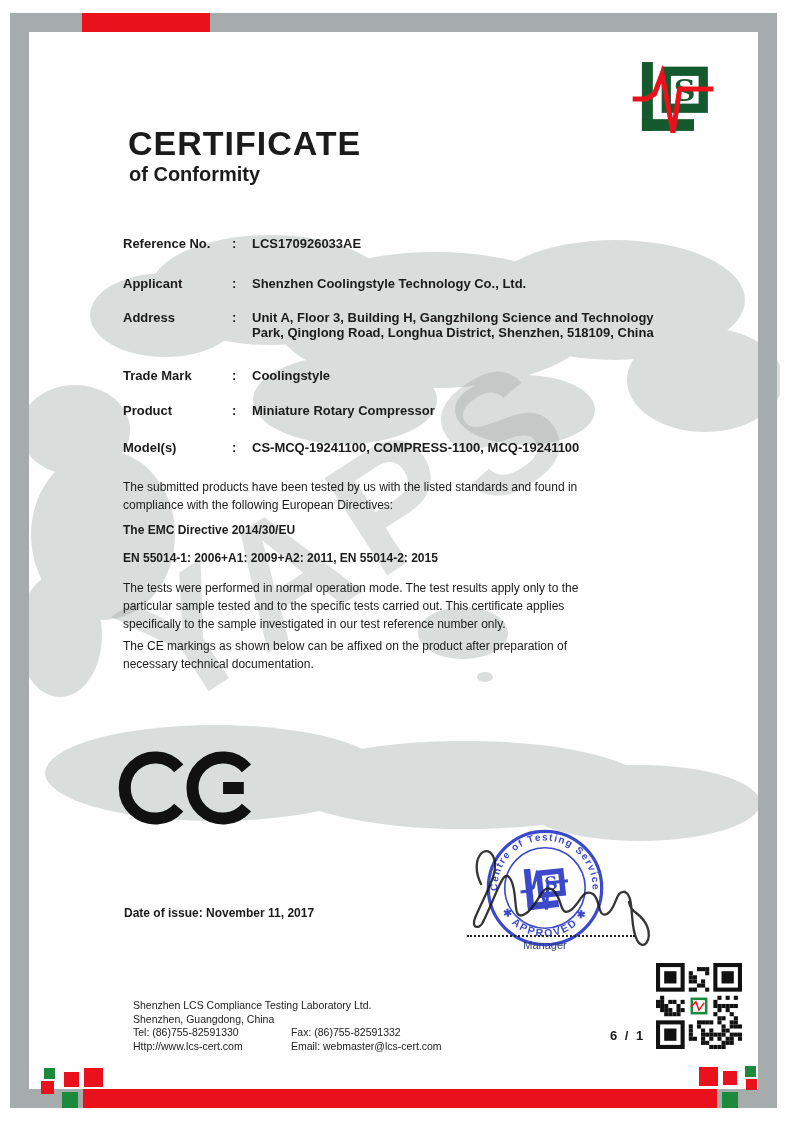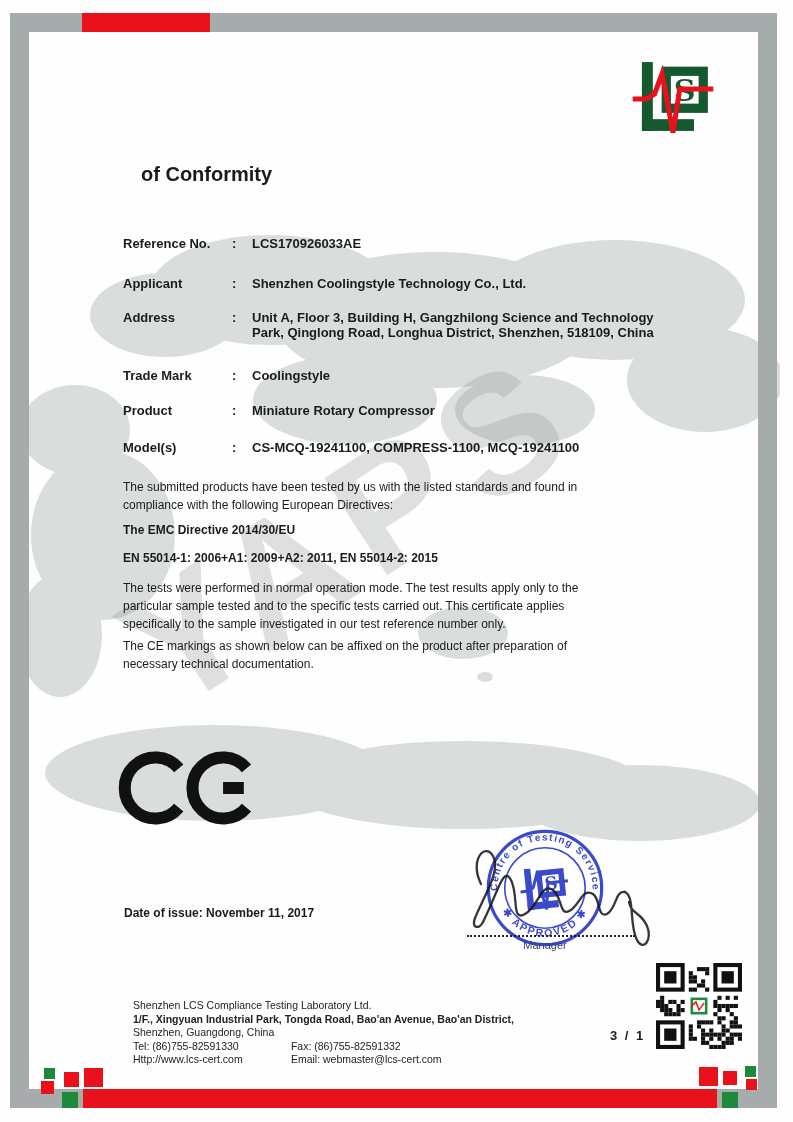--- a/index.html
+++ b/index.html
@@ -30,21 +30,21 @@
   
   .wm{
     position:absolute;left:95px;top:430px;width:560px;
     font-size:168px;font-weight:bold;letter-spacing:14px;
     color:rgba(148,157,157,0.30);
     transform:rotate(-33deg);transform-origin:50% 50%;
     pointer-events:none;user-select:none;line-height:1;
   }
   
   .title1{position:absolute;left:128px;top:124px;font-size:34px;font-weight:bold;letter-spacing:1px;}
-  .title2{position:absolute;left:129px;top:163px;font-size:20px;font-weight:bold;margin-left:12px;}
+  .title2{position:absolute;left:129px;top:163px;font-size:20px;font-weight:bold;}
   
   .frow{position:absolute;left:123px;width:552px;font-size:13px;font-weight:bold;display:flex;}
   .frow .lbl{width:109px;flex:none;}
   .frow .col{width:20px;flex:none;}
   .frow .val{width:423px;}
   
   .para{position:absolute;left:123px;width:548px;font-size:12px;line-height:18px;}
   .para.b{font-weight:bold;}
   
   .date{position:absolute;left:124px;top:906px;font-size:12px;font-weight:bold;}
@@ -119,20 +119,21 @@
   <div class="sq red" style="left:699px;top:1067px;width:19px;height:19px;"></div>
   <div class="sq red" style="left:723px;top:1071px;width:14px;height:14px;"></div>
   <div class="sq green" style="left:745px;top:1066px;width:11px;height:11px;"></div>
   <div class="sq red" style="left:746px;top:1079px;width:11px;height:11px;"></div>
   <div class="sq green" style="left:722px;top:1092px;width:16px;height:16px;"></div>
 
   <svg id="logo" viewBox="0 0 100 100">
     <use href="#lcs-mark"></use>
   </svg>
 
+  <div class="title1">CERTIFICATE</div>
   <div class="title2">of Conformity</div>
 
   <div class="frow" style="top:236px">
     <span class="lbl">Reference No.</span>
     <span class="col">:</span>
     <span class="val">LCS170926033AE</span>
   </div>
   <div class="frow" style="top:276px">
     <span class="lbl">Applicant</span>
     <span class="col">:</span>
@@ -201,33 +202,32 @@
       <path d="M170,64 C180,68 174,98 182,112 C188,124 198,112 192,98 C186,84 176,86 174,74"></path>
     </g>
   </svg>
   <div class="dotline"></div>
   <div class="manager">Manager</div>
 
   <div class="date">Date of issue: November 11, 2017</div>
 
   <div class="foot">
     <div>Shenzhen LCS Compliance Testing Laboratory Ltd.</div>
-    <div class="b">1/F., Xingyuan Industrial Park, Tongda Road, Bao'an Avenue, Bao'an District,</div>
     <div>Shenzhen, Guangdong, China</div>
     <div class="cols">
       <span>Tel: (86)755-82591330</span>
       <span>Fax: (86)755-82591332</span>
     </div>
     <div class="cols">
       <span>Http://www.lcs-cert.com</span>
       <span>Email: webmaster@lcs-cert.com</span>
     </div>
   </div>
 
-  <div class="pagenum">3 / 1</div>
+  <div class="pagenum">6 / 1</div>
 
   <div id="qr">
     <svg viewBox="0 0 84 84">
       <rect x="0" y="0" width="84" height="84" fill="#fff"></rect>
       <g class="mods">
           <rect x="40" y="4" width="4" height="4"></rect>
           <rect x="44" y="4" width="4" height="4"></rect>
           <rect x="48" y="4" width="4" height="4"></rect>
           <rect x="32" y="8" width="4" height="4"></rect>
           <rect x="48" y="8" width="4" height="4"></rect>

